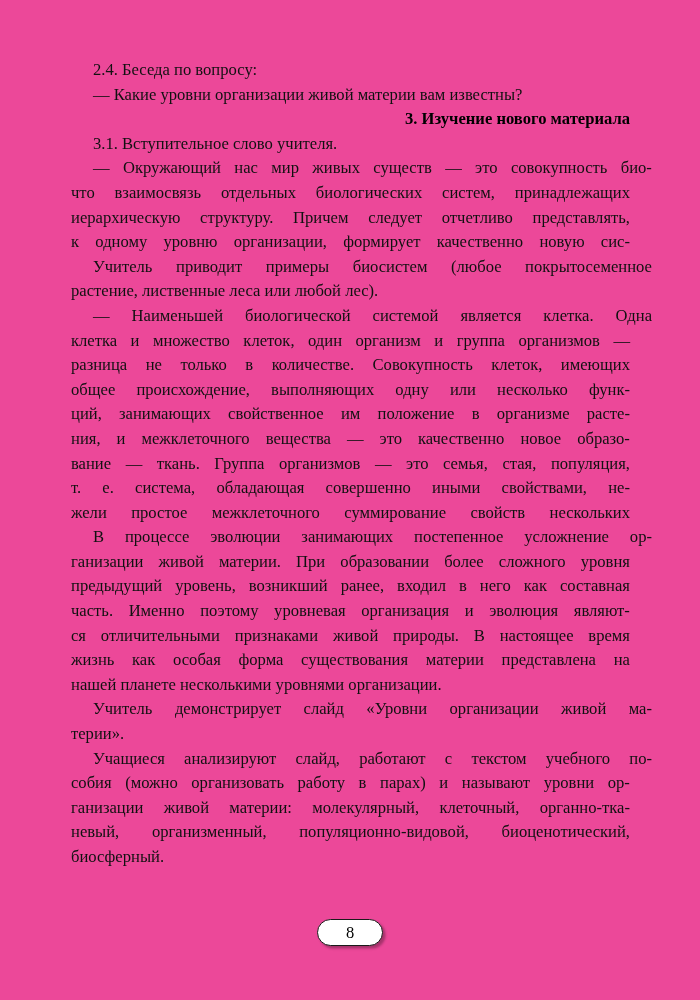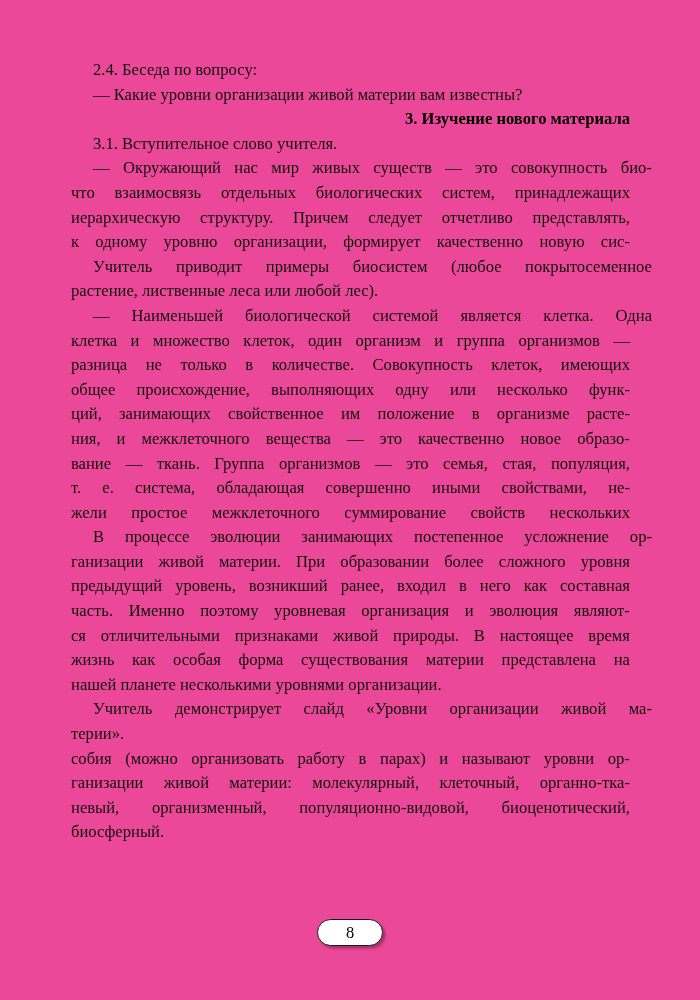--- a/index.html
+++ b/index.html
@@ -323,20 +323,30 @@
           <span>демонстрирует</span>
           <span>слайд</span>
           <span>«Уровни</span>
           <span>организации</span>
           <span>живой</span>
           <span>ма-</span>
         </div>
         <div class="lastline">терии».</div>
       </div>
       <div class="block">
+        <div class="jline ind">
+          <span>Учащиеся</span>
+          <span>анализируют</span>
+          <span>слайд,</span>
+          <span>работают</span>
+          <span>с</span>
+          <span>текстом</span>
+          <span>учебного</span>
+          <span>по-</span>
+        </div>
         <div class="jline">
           <span>собия</span>
           <span>(можно</span>
           <span>организовать</span>
           <span>работу</span>
           <span>в</span>
           <span>парах)</span>
           <span>и</span>
           <span>называют</span>
           <span>уровни</span>

